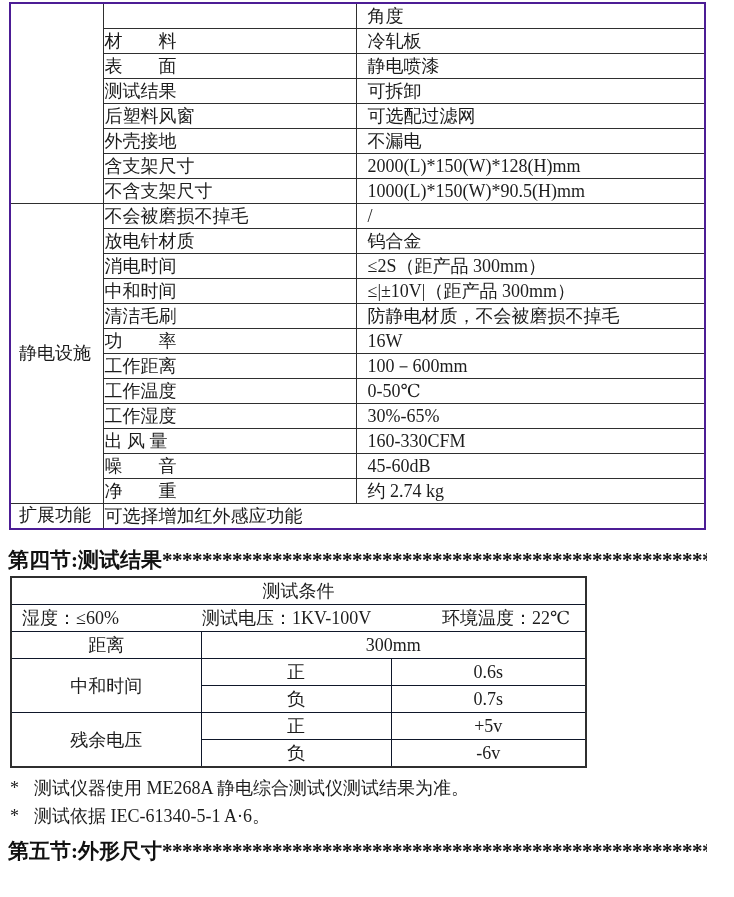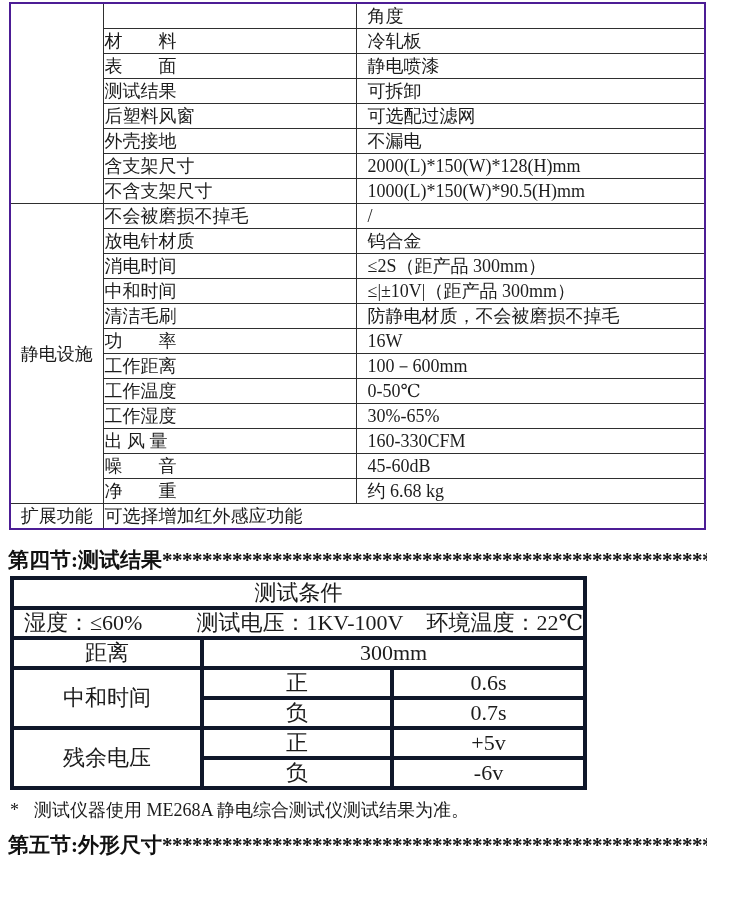--- a/index.html
+++ b/index.html
@@ -14,39 +14,39 @@
   table { border-collapse:collapse; table-layout:fixed; }
 
   
   .t1 { margin:2px 0 0 9px; width:697px; border:2px solid #4c1d95; }
   .t1 td {
     border:1px solid #2f2f2f;
     height:25px; font-size:18px; line-height:24px;
     vertical-align:middle; overflow:hidden; white-space:nowrap;
     padding:0 4px;
   }
-  .t1 td.group { text-align:center; padding:0 0; }
+  .t1 td.group { padding:0 8px;font-family:Liberation Mono, monospace; }
   .t1 td.label { padding-left:1px; }
   .t1 td.value { padding-left:11px; }
 
   
   .sec-header {
     margin-left:8px; width:699px; height:26px; line-height:26px;
     font-size:21px; font-weight:bold; color:#111;
     white-space:nowrap; overflow:hidden;
   }
   .sec-header .stars { letter-spacing:-0.5px; }
   .sec4 { margin-top:17px; }
   .sec5 { margin-top:8px; }
 
   
   .t2 { margin:3px 0 0 10px; width:577px; border:2px solid #2f2f2f; }
   .t2 td {
-    border:4px solid #0f172a;
-    height:27px; font-size:22px; line-height:26px;
+    border:1px solid #0f172a;
+    height:27px; font-size:18px; line-height:26px;
     text-align:center; vertical-align:middle;
     overflow:hidden; white-space:nowrap;margin-top:23px;
   }
   .t2 td.cond-cell { padding:0; }
   .cond { display:flex; align-items:flex-start; height:100%; text-align:left; }
   .cond .c1 { width:190px; padding-left:10px; }
   .cond .c2 { width:240px; }
   .cond .c3 { flex:1; }
 
   
@@ -141,21 +141,21 @@
       <tr>
         <td class="label">出 风 量</td>
         <td class="value">160-330CFM</td>
       </tr>
       <tr>
         <td class="label">噪　　音</td>
         <td class="value">45-60dB</td>
       </tr>
       <tr>
         <td class="label">净　　重</td>
-        <td class="value">约 6.68 kg</td>
+        <td class="value">约 2.74 kg</td>
       </tr>
 
       <tr>
         <td class="group">扩展功能</td>
         <td class="label" colspan="2">可选择增加红外感应功能</td>
       </tr>
     </tbody>
   </table>
 
   <div class="sec-header sec4">
@@ -203,19 +203,22 @@
         <td>负</td>
         <td>-6v</td>
       </tr>
     </tbody>
   </table>
 
   <div class="footnotes">
     <div class="fn-line">
       <span class="fn-marker">*</span><span>测试仪器使用 ME268A 静电综合测试仪测试结果为准。</span>
     </div>
+    <div class="fn-line">
+      <span class="fn-marker">*</span><span>测试依据 IEC-61340-5-1 A·6。</span>
+    </div>
   </div>
 
   <div class="sec-header sec5">
     <span>第五节:外形尺寸</span><span class="stars">****************************************************************</span>
   </div>
 
 </div>
 
 </body></html>

